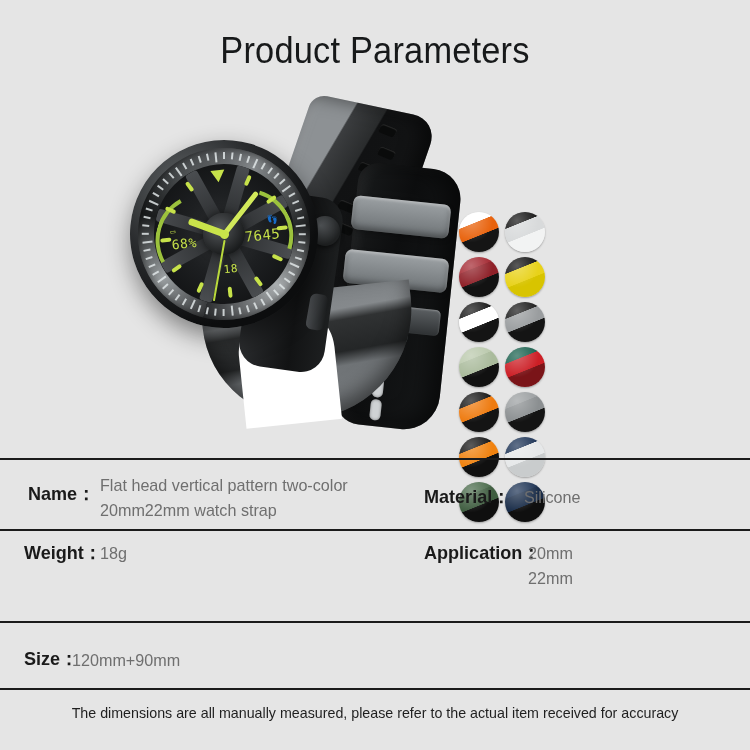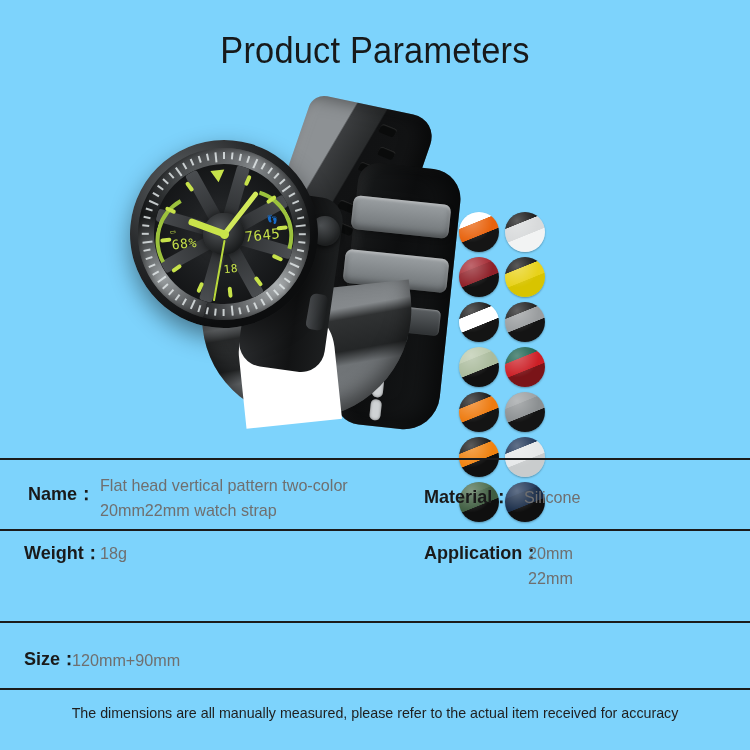--- a/index.html
+++ b/index.html
@@ -8,21 +8,21 @@
     background: #ffffff;
   }
   body {
     font-family: "Liberation Sans", sans-serif;
     -webkit-font-smoothing: antialiased;
   }
   .page {
     position: relative;
     width: 750px;
     height: 750px;
-    background: #7dd3fc;
+    background: #e5e5e5;
     overflow: hidden;
   }
 
   
   .title {
     position: absolute;
     top: 30px;
     left: 0;
     width: 750px;
     text-align: center;

